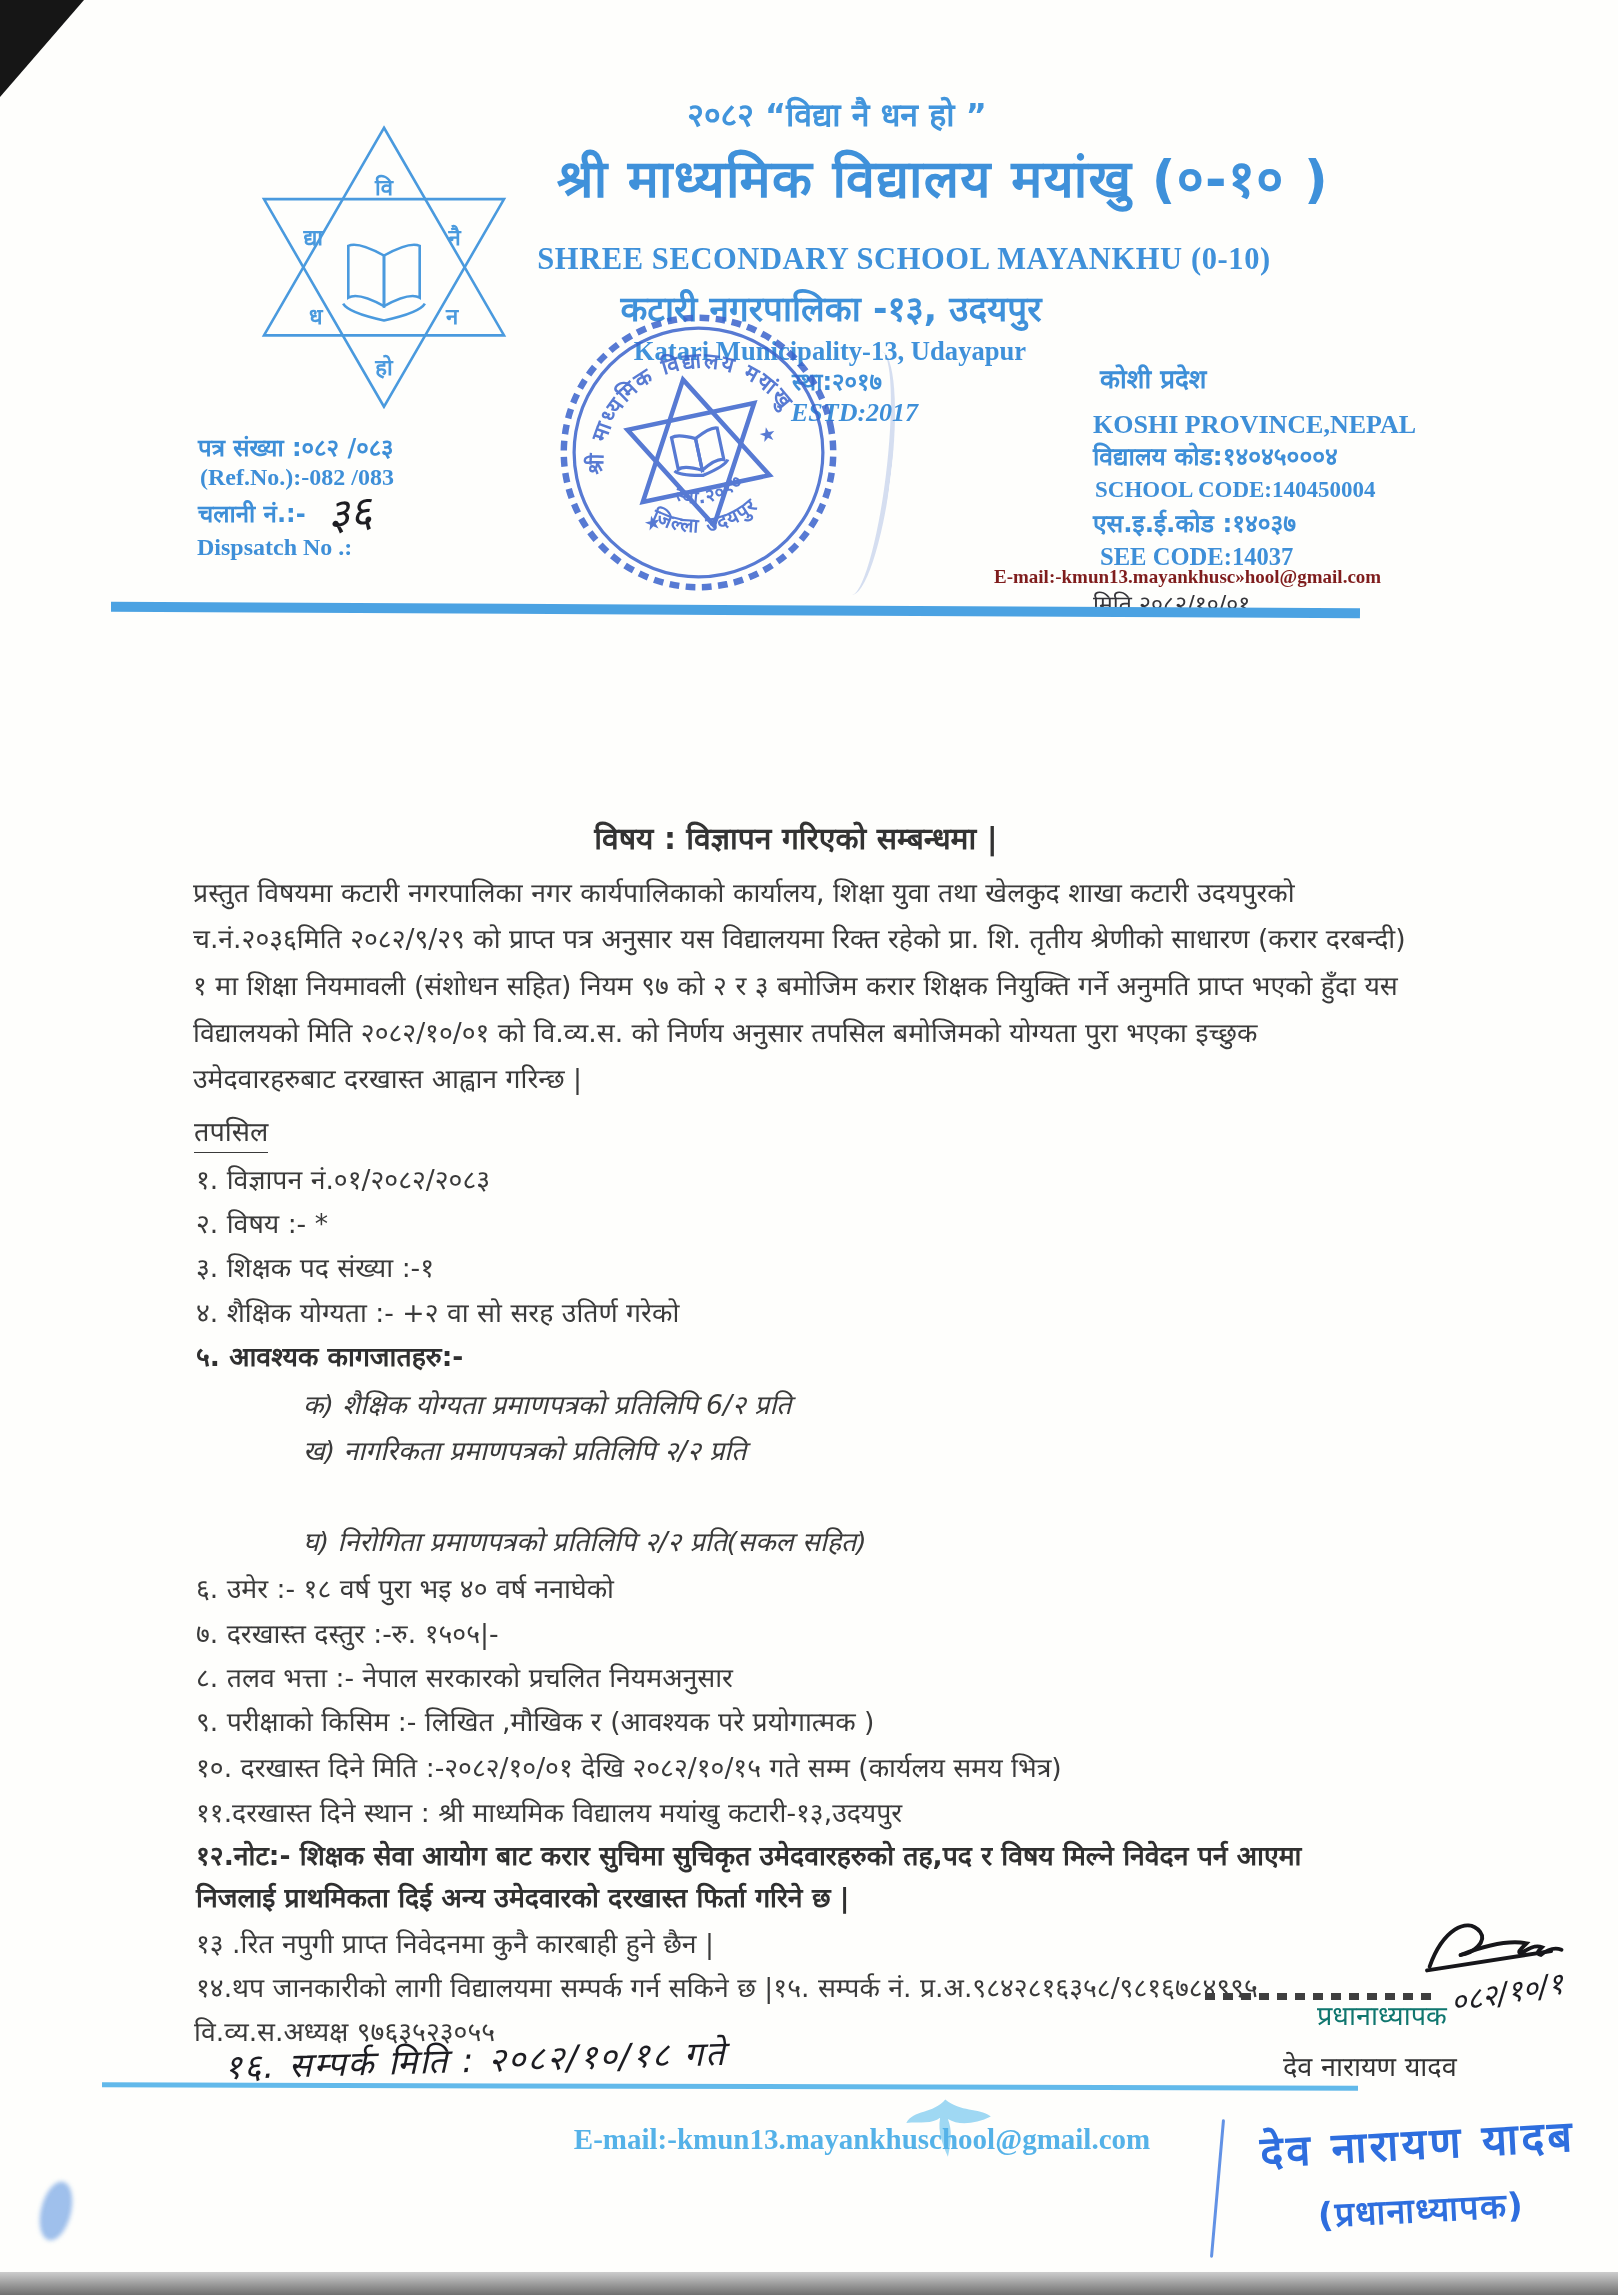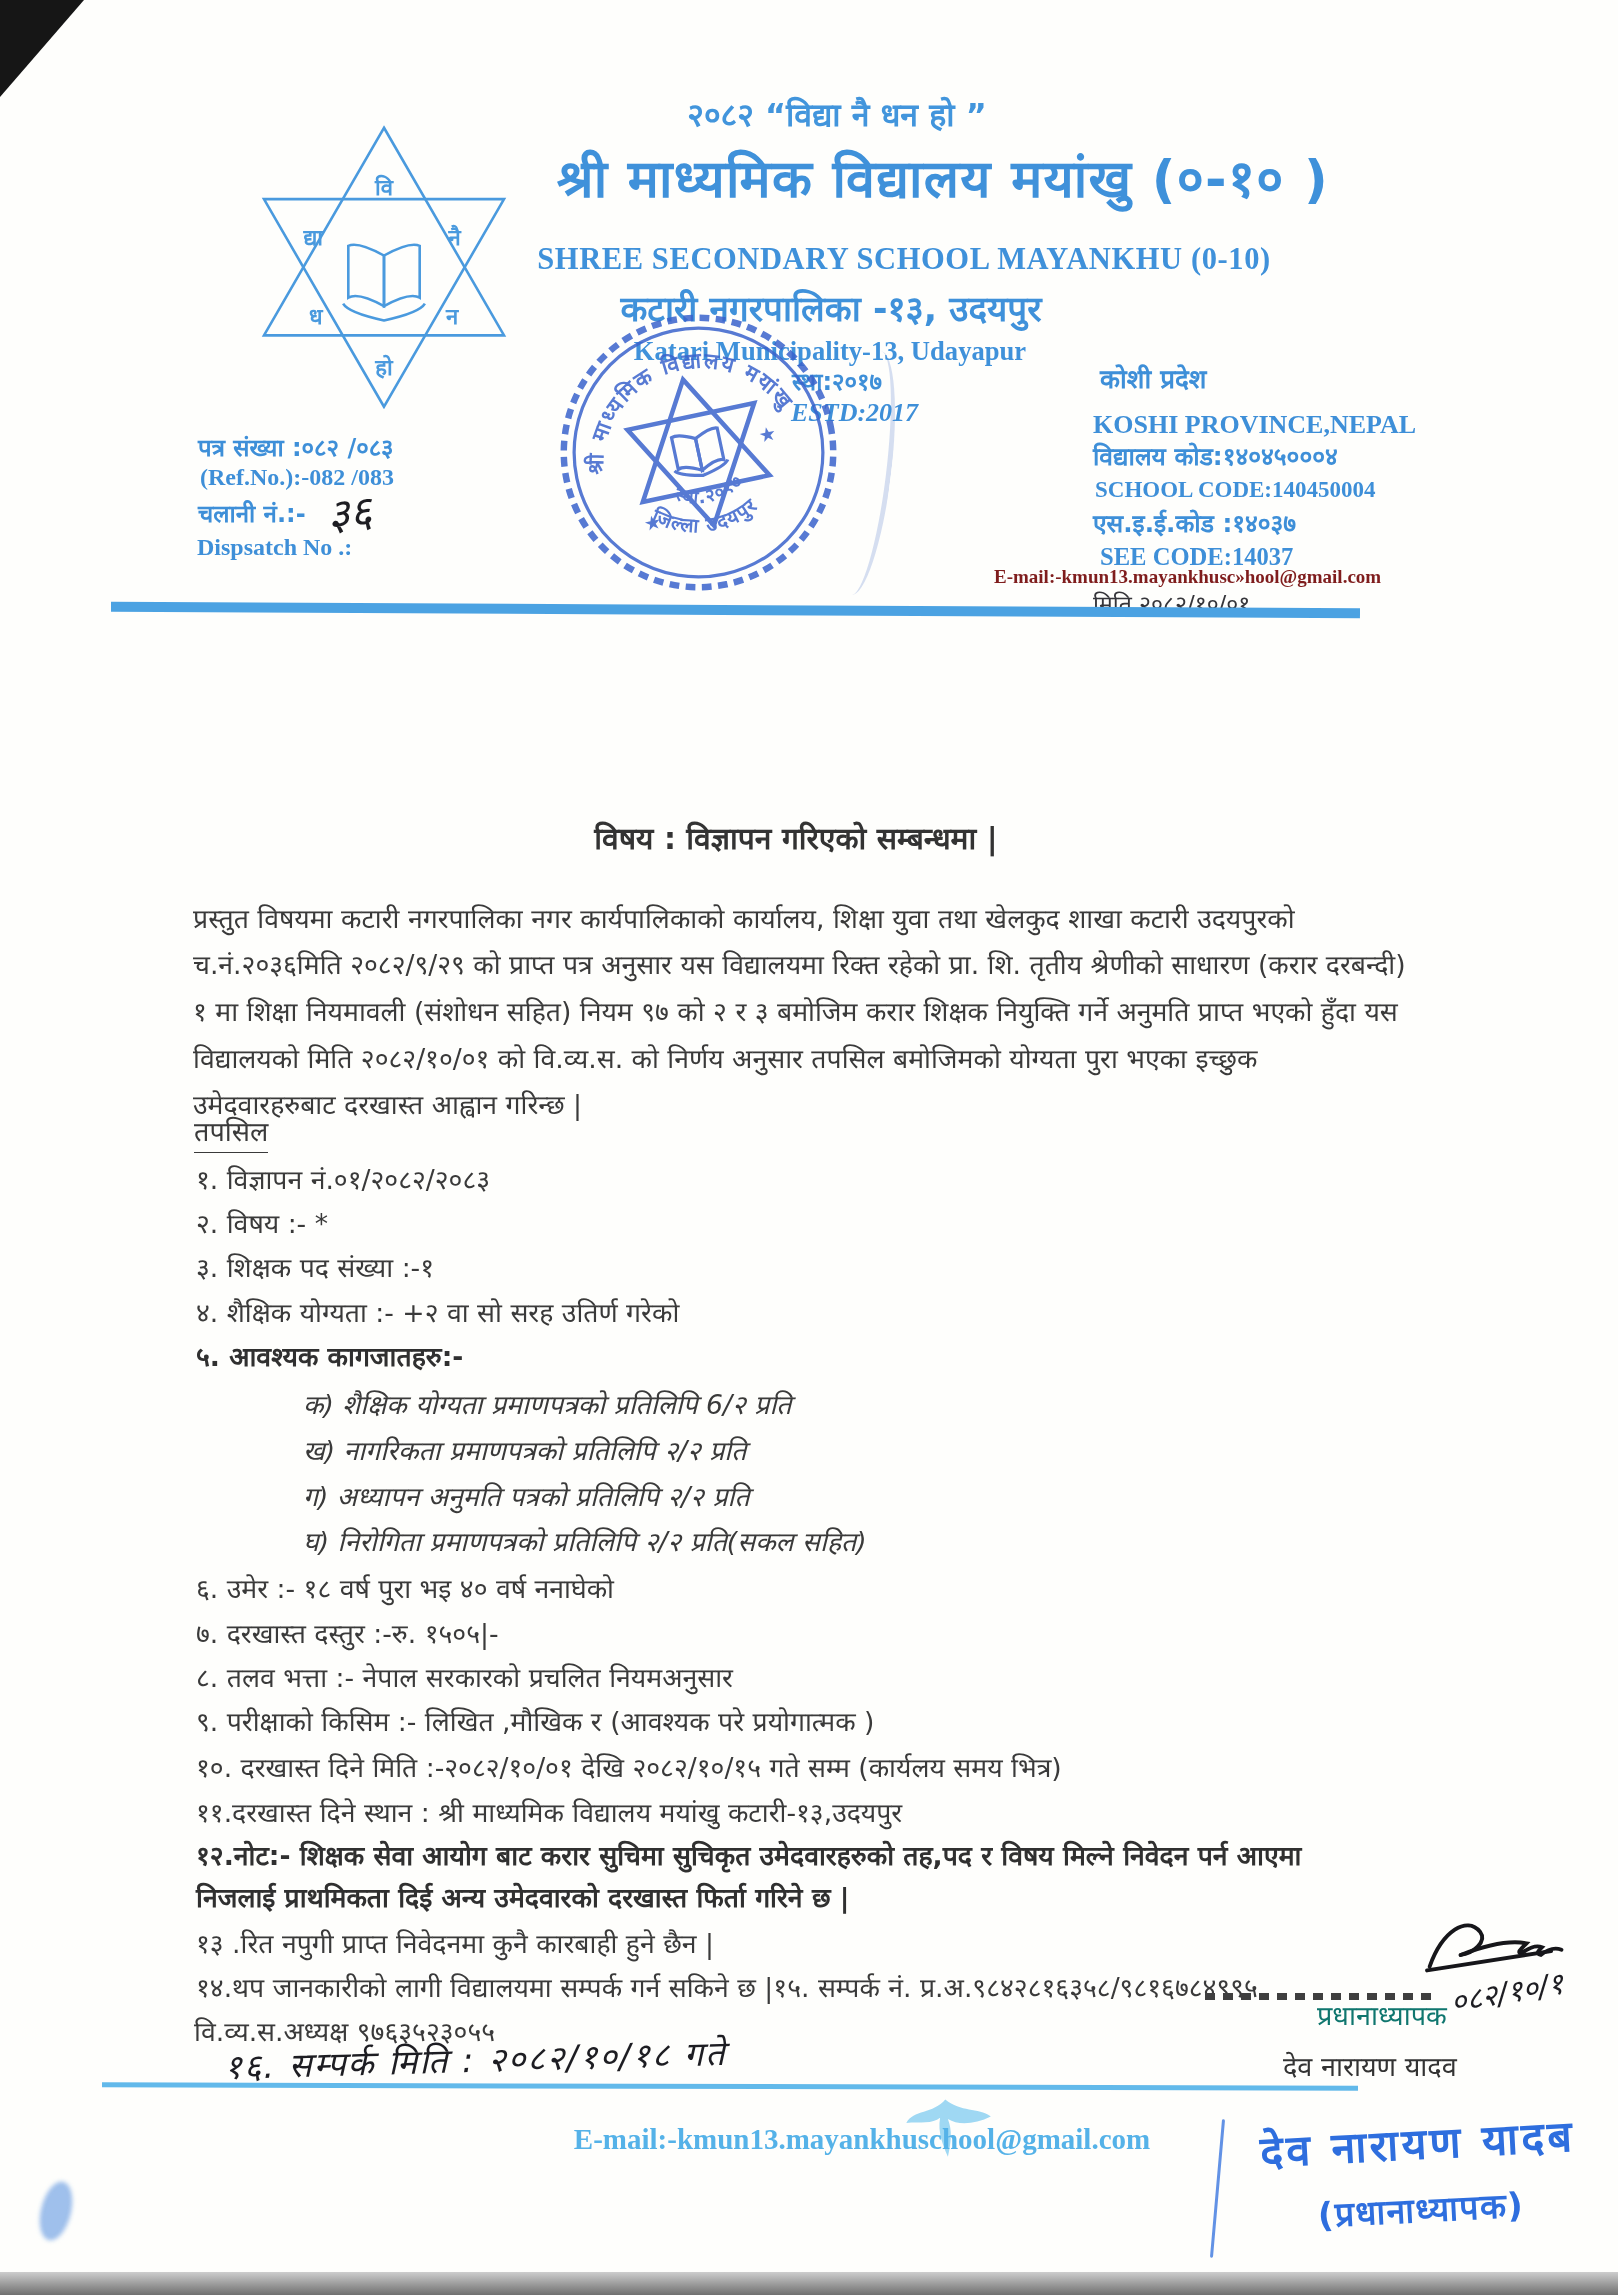--- a/index.html
+++ b/index.html
@@ -40,21 +40,21 @@
   .p6{left:1100px;top:543px;font-size:24.6px;}
   .p7{left:994px;top:566px;font-size:19px;font-weight:bold;color:#7f1d1d;}
   .p8{left:1093px;top:587px;font-size:23px;color:#35353a;font-weight:normal;}
 
   
   .divider{left:111px;top:605px;width:1249px;height:10.4px;background:#4ba2e2;transform:rotate(.3deg);}
   .thin-rule{left:102px;top:2084px;width:1256px;height:4.5px;background:#62b9ea;transform:rotate(.15deg);}
 
   
   .subject{left:796px;top:817px;font-size:30px;font-weight:bold;color:#333;}
-  .para{left:193px;font-size:26.6px;color:#3a3a3a;margin-top:26px;}
+  .para{left:193px;font-size:26.6px;color:#3a3a3a;}
   .tapasil{left:194px;top:1112px;font-size:27px;border-bottom:1.9px solid #3a3a3a;padding-bottom:2.6px;}
   .item{left:196px;font-size:26.6px;}
   .doc{left:303px;font-size:26.6px;font-style:italic;}
   .bold{font-weight:bold;color:#303030;}
 
   
   .committee{left:194px;top:2013px;font-size:26.6px;}
   .handwrite{color:#1d1d22;font-style:italic;}
   .hw16{left:224px;top:2036px;font-size:34px;letter-spacing:1.9px;transform:rotate(-1.6deg);}
   .dotline{left:1205px;top:1993px;width:228px;height:7.1px;
@@ -181,21 +181,20 @@
   <div class="abs np tapasil">तपसिल</div>
 
   <div class="abs np item" style="top:1161px">१. विज्ञापन नं.०१/२०८२/२०८३</div>
   <div class="abs np item" style="top:1205px">२. विषय :- *</div>
   <div class="abs np item" style="top:1249px">३. शिक्षक पद संख्या :-१</div>
   <div class="abs np item" style="top:1294px">४. शैक्षिक योग्यता :- +२ वा सो सरह उतिर्ण गरेको</div>
   <div class="abs np item bold" style="top:1338px">५. आवश्यक कागजातहरु:-</div>
 
   <div class="abs np doc" style="top:1386px">क) शैक्षिक योग्यता प्रमाणपत्रको प्रतिलिपि 6/२ प्रति</div>
   <div class="abs np doc" style="top:1432px">ख) नागरिकता  प्रमाणपत्रको प्रतिलिपि २/२ प्रति</div>
-  <div class="abs np doc" style="top:1478px">ग) अध्यापन अनुमति पत्रको प्रतिलिपि २/२ प्रति</div>
   <div class="abs np doc" style="top:1523px">घ) निरोगिता प्रमाणपत्रको प्रतिलिपि २/२ प्रति(सकल सहित)</div>
 
   <div class="abs np item" style="top:1570px">६. उमेर :- १८ वर्ष पुरा भइ ४० वर्ष ननाघेको</div>
   <div class="abs np item" style="top:1615px">७. दरखास्त दस्तुर :-रु. १५०५|-</div>
   <div class="abs np item" style="top:1659px">८. तलव भत्ता :- नेपाल सरकारको प्रचलित नियमअनुसार</div>
   <div class="abs np item" style="top:1703px">९. परीक्षाको किसिम :- लिखित ,मौखिक र (आवश्यक परे प्रयोगात्मक )</div>
   <div class="abs np item" style="top:1749px">१०. दरखास्त दिने मिति :-२०८२/१०/०१ देखि २०८२/१०/१५ गते सम्म (कार्यलय समय भित्र)</div>
   <div class="abs np item" style="top:1794px">११.दरखास्त दिने स्थान : श्री माध्यमिक विद्यालय मयांखु कटारी-१३,उदयपुर</div>
 
   <div class="abs np item bold" style="top:1837px">१२.नोट:- शिक्षक सेवा आयोग बाट करार सुचिमा सुचिकृत उमेदवारहरुको तह,पद र विषय मिल्ने निवेदन पर्न आएमा</div>

